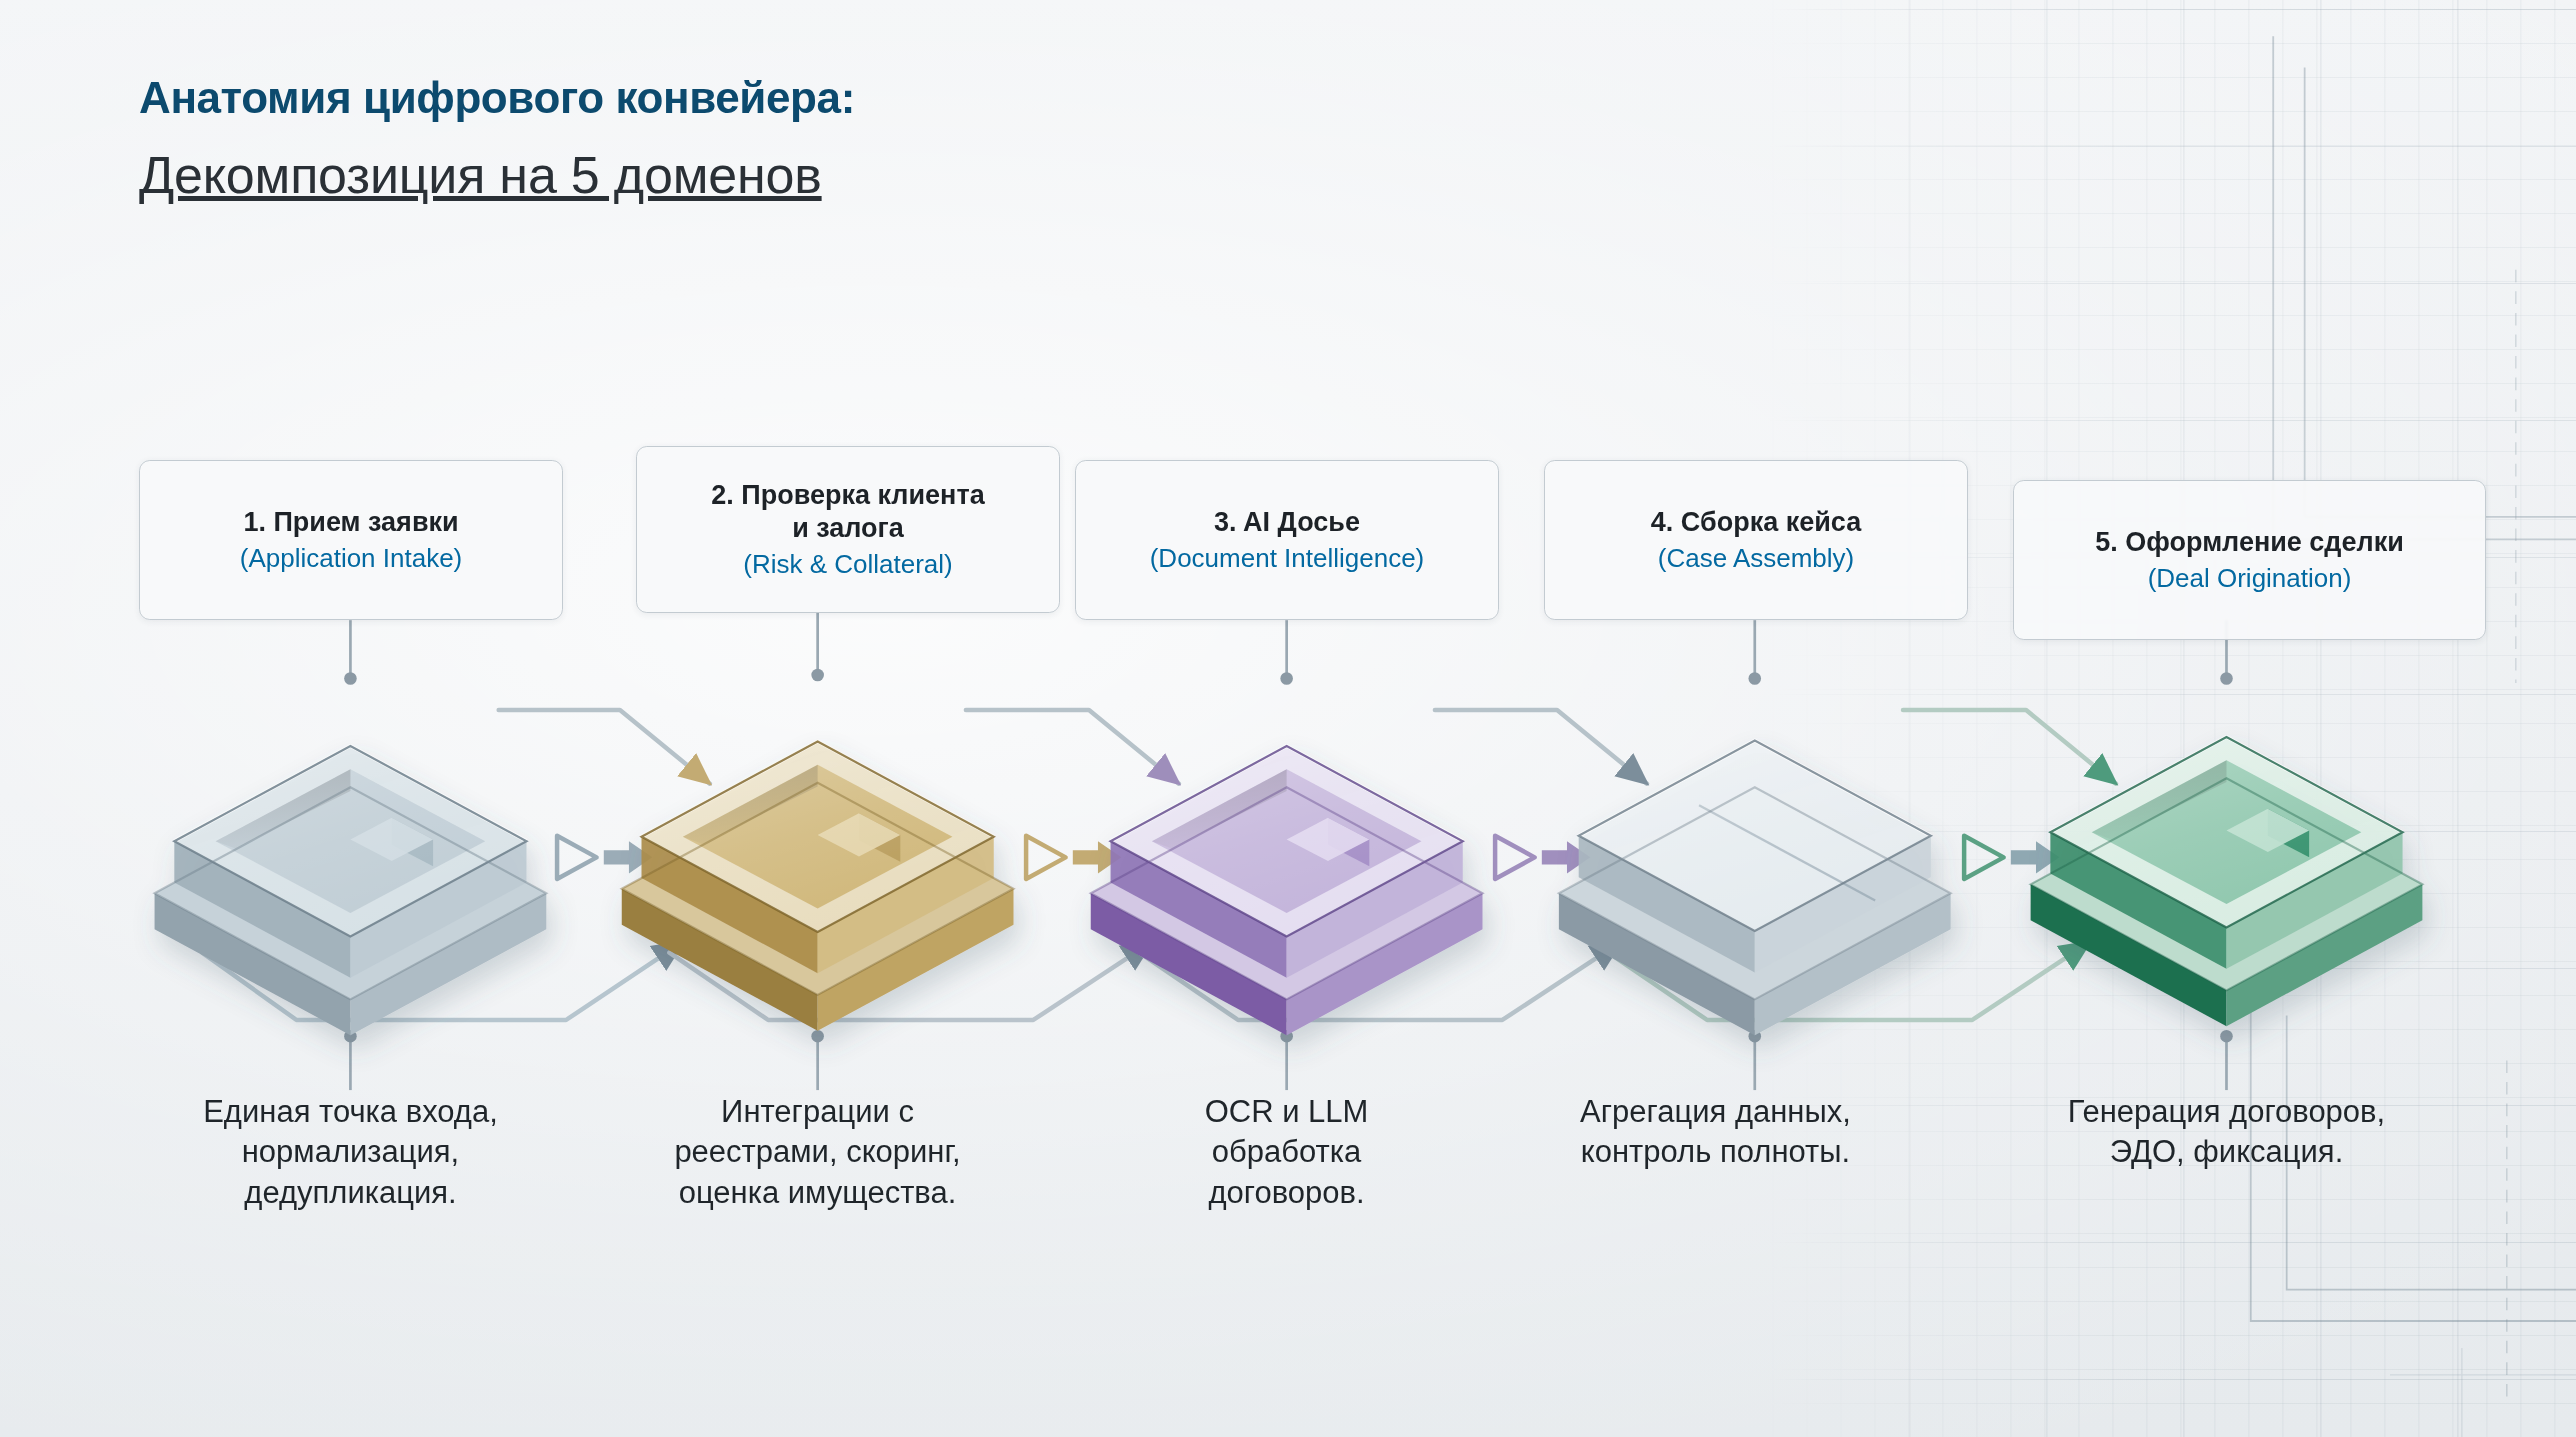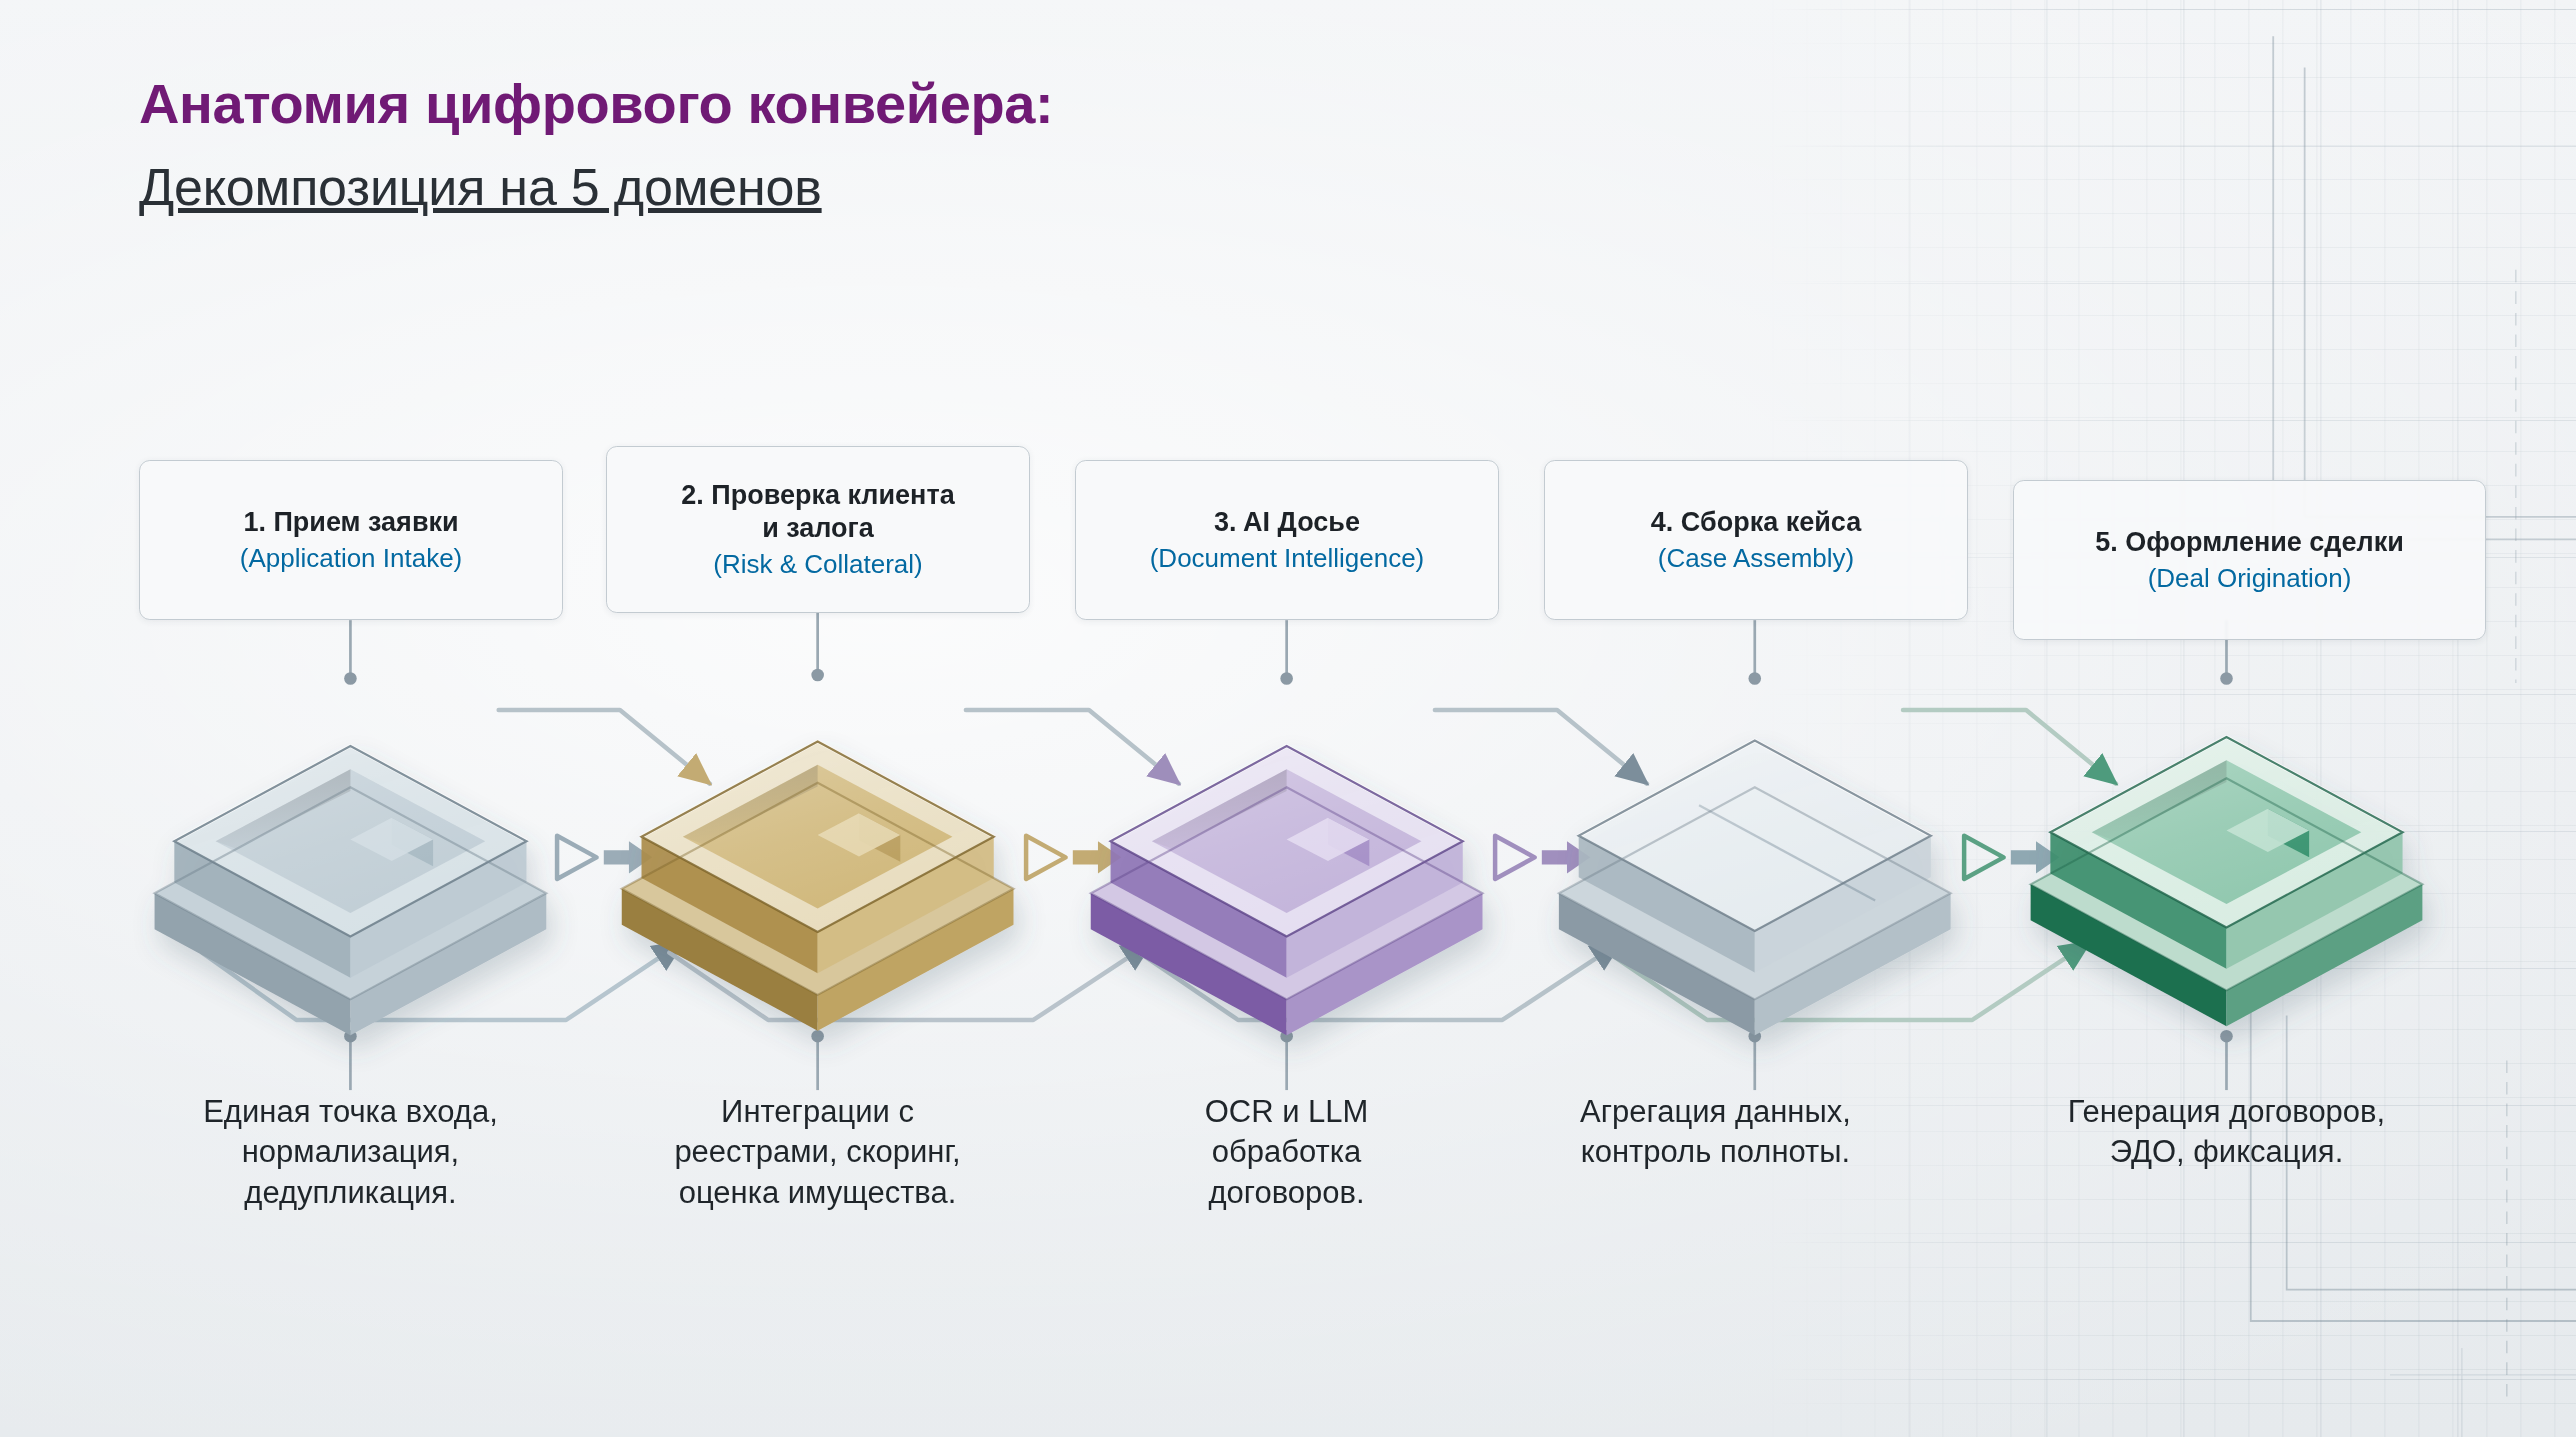--- a/index.html
+++ b/index.html
@@ -33,21 +33,21 @@
   #bg-blueprint { position: absolute; inset: 0; }
   #bg-vignette {
     position: absolute; inset: 0;
     background: radial-gradient(115% 90% at 34% 42%, rgba(255,255,255,0.80) 0%, rgba(255,255,255,0.24) 46%, rgba(255,255,255,0) 78%);
     pointer-events: none;
   }
 
   
   #header { position: absolute; left: 139px; top: 74px; z-index: 30; }
   #title-line-1 {
-    font-size: 56px; font-weight: 700; color: #701a75;
+    font-size: 44px; font-weight: 700; color: #0c4a6e;
     letter-spacing: -0.4px; line-height: 1.08; white-space: nowrap;
   }
   #title-line-2 {
     font-size: 52px; font-weight: 400; color: #2a3036;
     letter-spacing: -0.2px; line-height: 1.18; margin-top: 23px; white-space: nowrap; text-decoration: underline;
   }
 
   
   #flow-svg { position: absolute; inset: 0; z-index: 10; }
 
@@ -321,21 +321,21 @@
       <path d="M-218,34 L0,-84 L218,34 L0,152 z" opacity="0.5"></path>
     </g>
   </g>
 </svg>
 
 <div class="stage-card" style="left:139px; top:460px; width:424px; height:160px;">
   <div class="stage-title">1. Прием заявки</div>
   <div class="stage-sub">(Application Intake)</div>
 </div>
 
-<div class="stage-card" style="left:606px; top:446px; width:424px; height:167px;">
+<div class="stage-card" style="left:636px; top:446px; width:424px; height:167px;">
   <div class="stage-title">2. Проверка клиента
 и залога</div>
   <div class="stage-sub">(Risk &amp; Collateral)</div>
 </div>
 
 <div class="stage-card" style="left:1075px; top:460px; width:424px; height:160px;">
   <div class="stage-title">3. AI Досье</div>
   <div class="stage-sub">(Document Intelligence)</div>
 </div>
 

